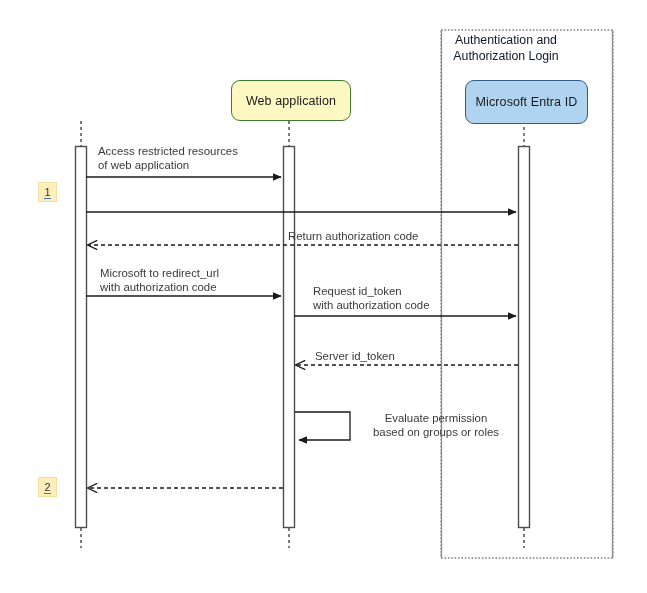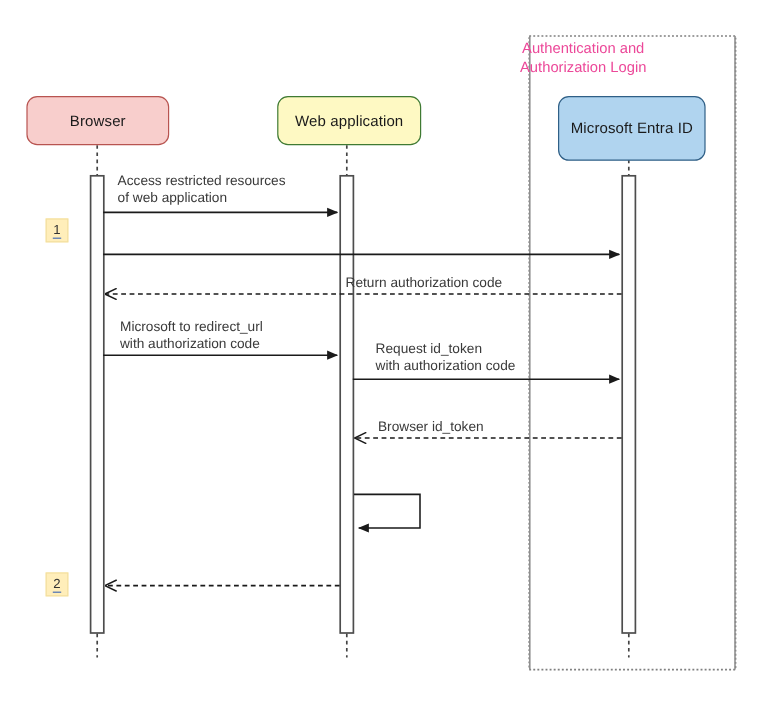--- a/index.html
+++ b/index.html
@@ -41,32 +41,32 @@
     left: 22px; top: 80px; width: 119px; height: 41px;
     background: #f8cecc;
     border-color: #b85450;
   }
   #box-webapp {
     left: 231px; top: 80px; width: 120px; height: 41px;
     background: #fef9c3;
     border-color: #3f7a33;
   }
   #box-entra {
-    left: 465px; top: 80px; width: 123px; height: 54px;
+    left: 465px; top: 80px; width: 123px; height: 44px;
     background: #b0d4ef;
     border-color: #2f5f86;
   }
   .frame-title {
     position: absolute;
-    left: 416px;
+    left: 436px;
     top: 33px;
     width: 140px;
     text-align: center;
     font-size: 12.3px;
-    color: #ec4899;
+    color: #0f172a;
     line-height: 15.5px;
   }
   .msg-label {
     position: absolute;
     font-size: 11.4px;
     color: #3a3a3a;
     text-align: left;
     line-height: 14px;
     white-space: nowrap;
   }
@@ -136,23 +136,20 @@
     <path d="M 295 412 L 350 412 L 350 440 L 299 440" fill="none" stroke="#1a1a1a" stroke-width="1.3" marker-end="url(#arrow-solid)"></path>
 
     <line x1="283" y1="488" x2="88" y2="488" stroke="#1a1a1a" stroke-width="1.3" stroke-dasharray="4 3" marker-end="url(#arrow-open)"></line>
   </svg>
 
   <div class="frame-title">
     <div>Authentication and</div>
     <div>Authorization Login</div>
   </div>
 
-  <div class="participant-box" id="box-browser">
-    <span>Browser</span>
-  </div>
   <div class="participant-box" id="box-webapp">
     <span>Web application</span>
   </div>
   <div class="participant-box" id="box-entra">
     <span>Microsoft Entra ID</span>
   </div>
 
   <div class="msg-label" style="left:98px; top:144px; width:190px;">
     <div>Access restricted resources</div>
     <div>of web application</div>
@@ -167,23 +164,27 @@
     <div>Microsoft to redirect_url</div>
     <div>with authorization code</div>
   </div>
 
   <div class="msg-label" style="left:313px; top:284px; width:180px;">
     <div>Request id_token</div>
     <div>with authorization code</div>
   </div>
 
   <div class="msg-label" style="left:315px; top:349px; width:180px;">
-    <div>Browser id_token</div>
+    <div>Server id_token</div>
   </div>
 
+  <div class="msg-label" style="left:356px; top:411px; width:160px; text-align:center;">
+    <div>Evaluate permission</div>
+    <div>based on groups or roles</div>
+  </div>
 
 
   <div class="step-marker" id="marker-1">
     <span>1</span>
   </div>
   <div class="step-marker" id="marker-2">
     <span>2</span>
   </div>
 
 </div>

